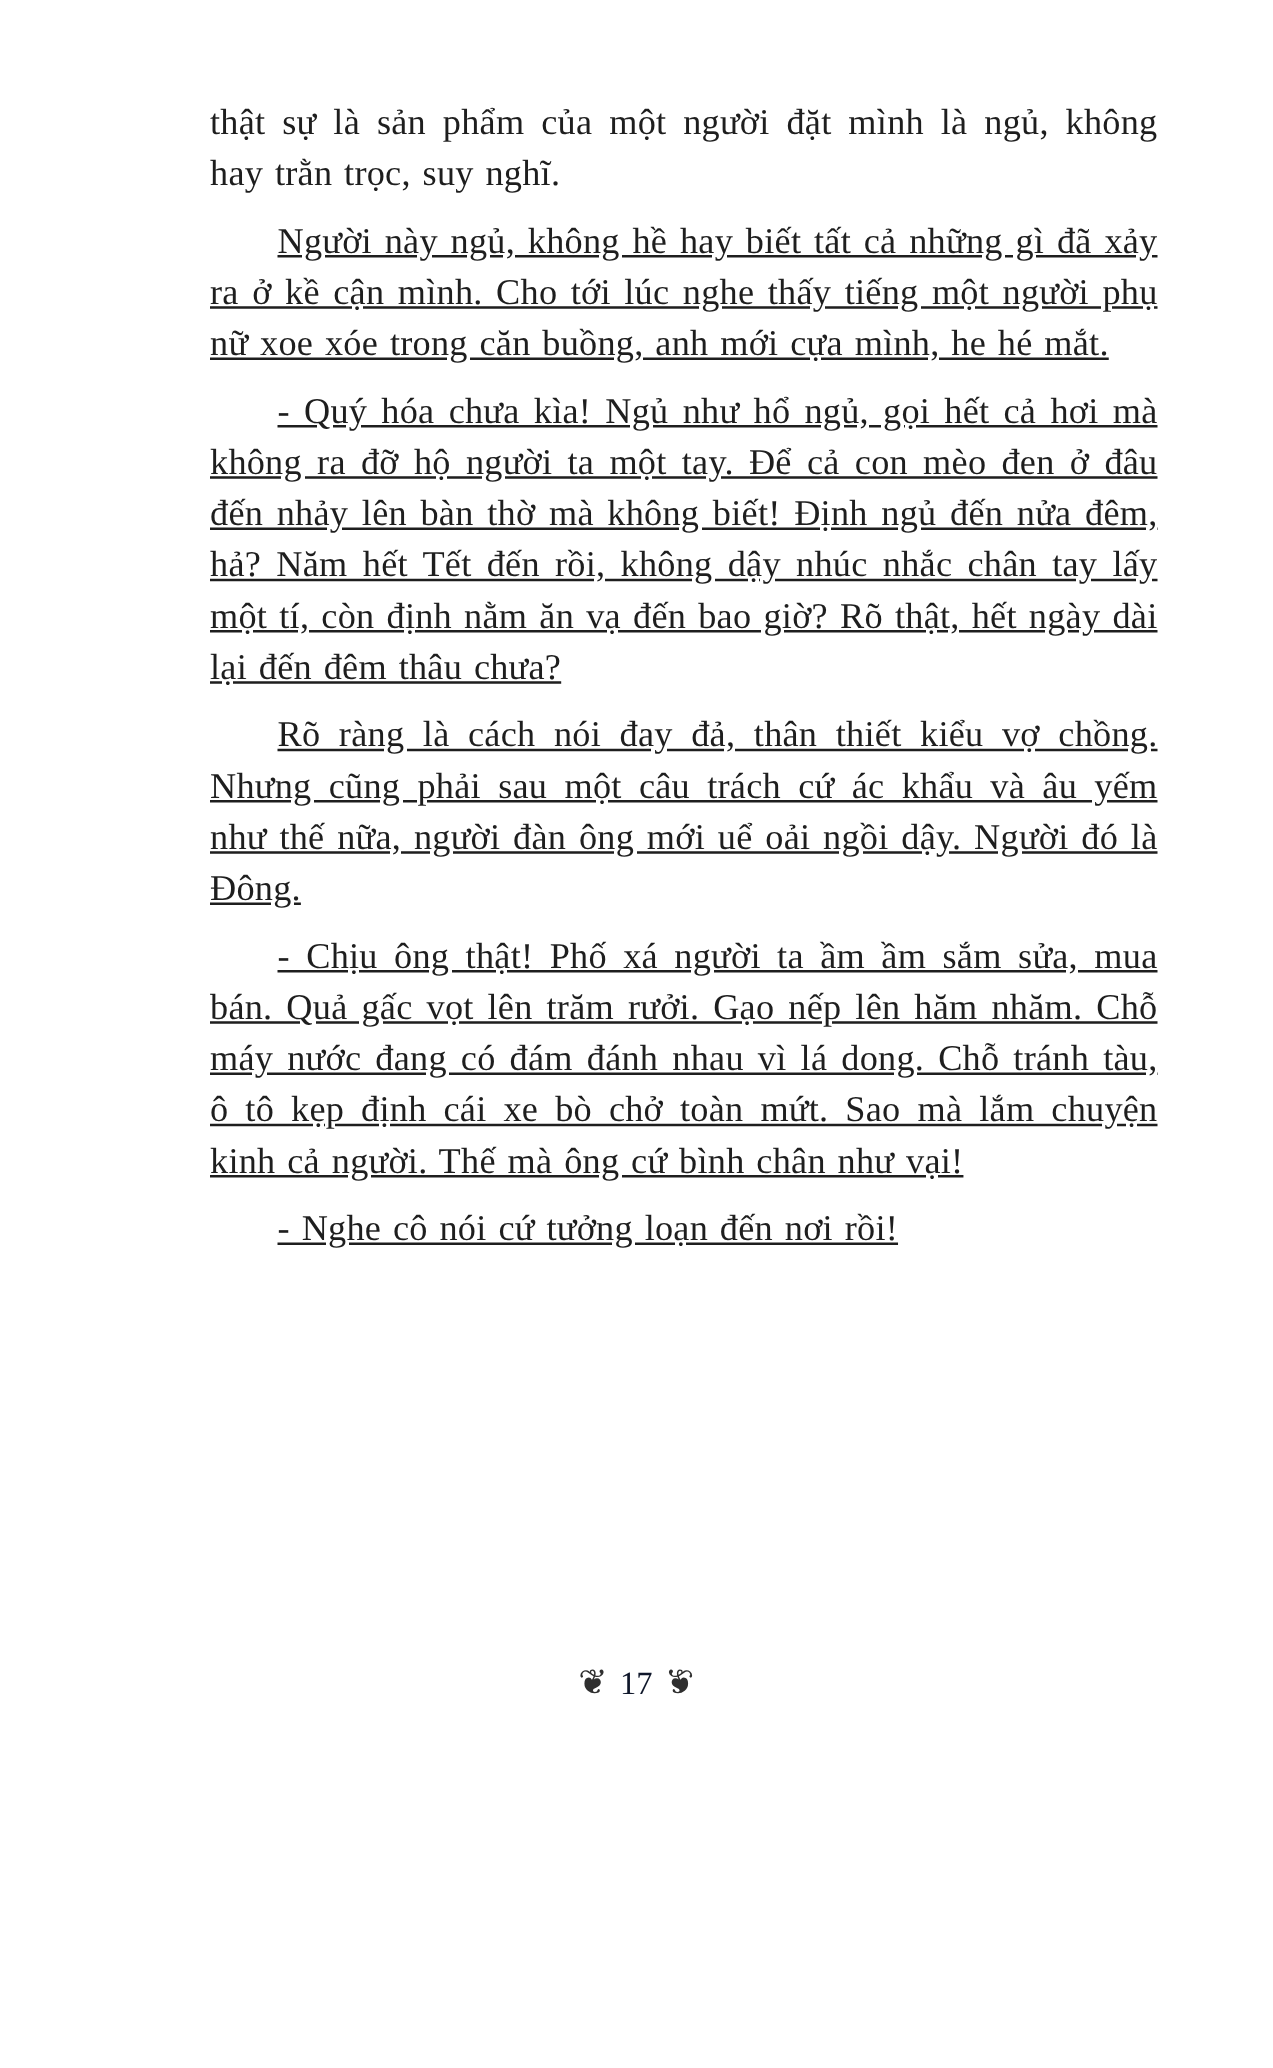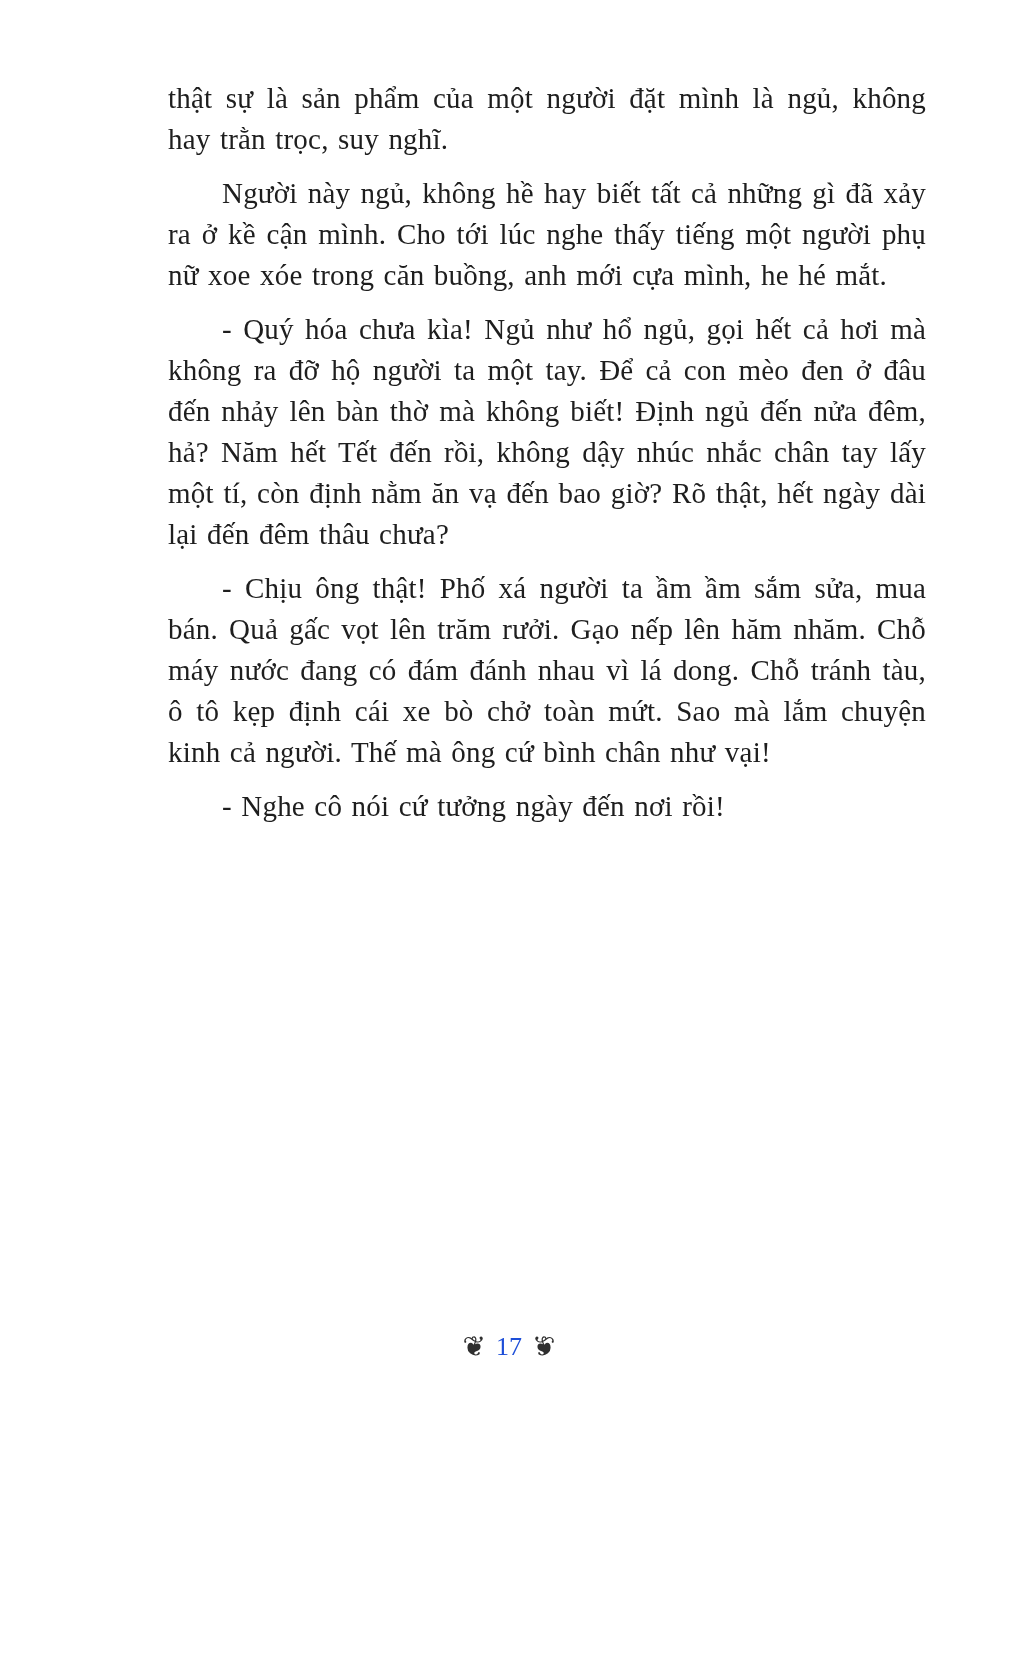--- a/index.html
+++ b/index.html
@@ -28,20 +28,21 @@
     margin: 0 0 13px 0;
     font-size: 29px;
     line-height: 41px;
     text-align: justify;
     text-justify: inter-word;
     letter-spacing: 0.2px;
     word-spacing: 2px;
   }
   .para.indent {
     text-indent: 54px;
+    text-decoration: underline;
   }
   .para.no-indent {
     text-indent: 0;
   }
   .page-footer {
     position: absolute;
     left: 0;
     top: 1332px;
     width: 100%;
     display: flex;
@@ -57,34 +58,35 @@
     color: #2f2f2f;
     user-select: none;
   }
   .ornament.flipped {
     transform: scaleX(-1);
     display: inline-block;
   }
   .page-number {
     font-size: 26px;
     font-family: "Liberation Serif", "DejaVu Serif", serif;
-    color: #1d4ed8;
+    color: #0f172a;
   }
 </style>
 </head>
 <body>
 
 <div class="book-page">
 
   <div class="text-block">
     <p class="para no-indent">thật sự là sản phẩm của một người đặt mình là ngủ, không hay trằn trọc, suy nghĩ.</p>
     <p class="para indent">Người này ngủ, không hề hay biết tất cả những gì đã xảy ra ở kề cận mình. Cho tới lúc nghe thấy tiếng một người phụ nữ xoe xóe trong căn buồng, anh mới cựa mình, he hé mắt.</p>
     <p class="para indent">- Quý hóa chưa kìa! Ngủ như hổ ngủ, gọi hết cả hơi mà không ra đỡ hộ người ta một tay. Để cả con mèo đen ở đâu đến nhảy lên bàn thờ mà không biết! Định ngủ đến nửa đêm, hả? Năm hết Tết đến rồi, không dậy nhúc nhắc chân tay lấy một tí, còn định nằm ăn vạ đến bao giờ? Rõ thật, hết ngày dài lại đến đêm thâu chưa?</p>
+    <p class="para indent">Rõ ràng là cách nói đay đả, thân thiết kiểu vợ chồng. Nhưng cũng phải sau một câu trách cứ ác khẩu và âu yếm như thế nữa, người đàn ông mới uể oải ngồi dậy. Người đó là Đông.</p>
     <p class="para indent">- Chịu ông thật! Phố xá người ta ầm ầm sắm sửa, mua bán. Quả gấc vọt lên trăm rưởi. Gạo nếp lên hăm nhăm. Chỗ máy nước đang có đám đánh nhau vì lá dong. Chỗ tránh tàu, ô tô kẹp định cái xe bò chở toàn mứt. Sao mà lắm chuyện kinh cả người. Thế mà ông cứ bình chân như vại!</p>
-    <p class="para indent">- Nghe cô nói cứ tưởng ngày đến nơi rồi!</p>
+    <p class="para indent">- Nghe cô nói cứ tưởng loạn đến nơi rồi!</p>
   </div>
 
   <div class="page-footer">
     <span class="ornament">❦</span>
     <span class="page-number">17</span>
     <span class="ornament flipped">❦</span>
   </div>
 
 </div>
 

